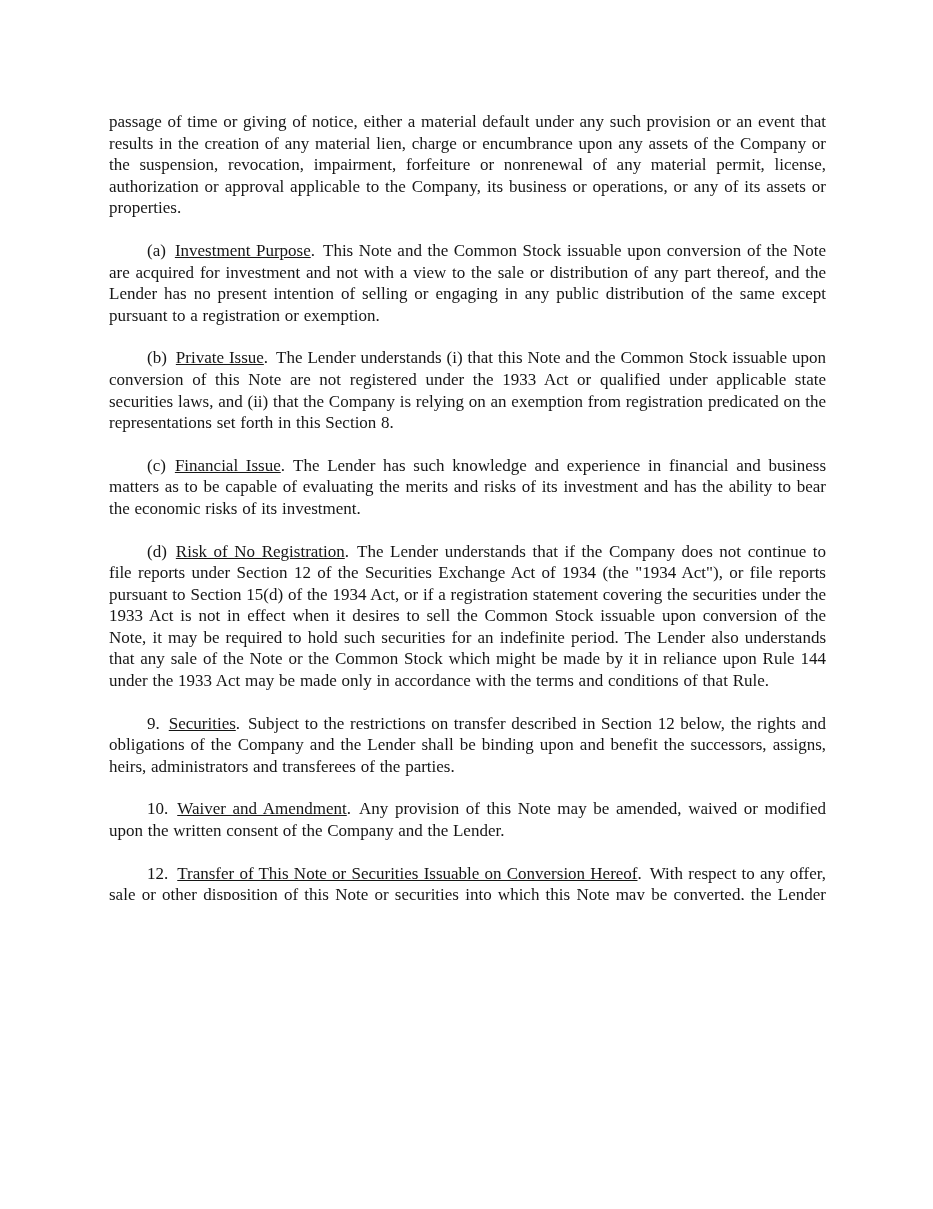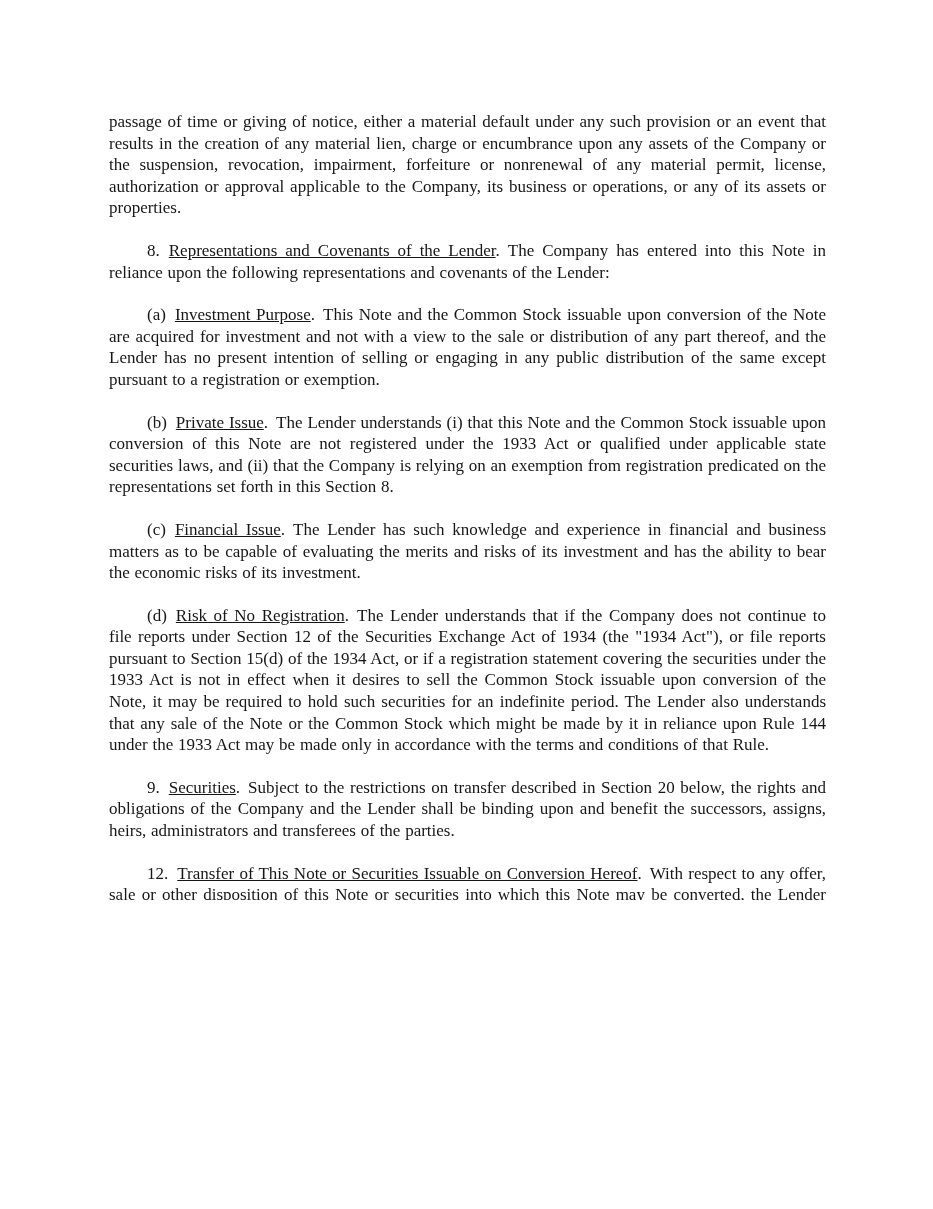--- a/index.html
+++ b/index.html
@@ -43,24 +43,24 @@
     font-size: 17px;
     line-height: 21.6px;
   }
 </style>
 </head>
 <body>
 
 <div class="page">
   <div class="content">
       <p class="para" style="text-indent: 0px;"><span class="body">passage of time or giving of notice, either a material default under any such provision or an event that results in the creation of any material lien, charge or encumbrance upon any assets of the Company or the suspension, revocation, impairment, forfeiture or nonrenewal of any material permit, license, authorization or approval applicable to the Company, its business or operations, or any of its assets or properties.</span></p>
-      <p class="para"><span class="pnum">8.</span><span class="heading">Representations and Covenants of the Lender</span><span class="hdot">.</span><span class="body">The Company has entered into this Note in reliance upon the following representations and covenants of the Lender:</span></p>
       <p class="para"><span class="pnum">(a)</span><span class="heading">Investment Purpose</span><span class="hdot">.</span><span class="body">This Note and the Common Stock issuable upon conversion of the Note are acquired for investment and not with a view to the sale or distribution of any part thereof, and the Lender has no present intention of selling or engaging in any public distribution of the same except pursuant to a registration or exemption.</span></p>
       <p class="para"><span class="pnum">(b)</span><span class="heading">Private Issue</span><span class="hdot">.</span><span class="body">The Lender understands (i) that this Note and the Common Stock issuable upon conversion of this Note are not registered under the 1933 Act or qualified under applicable state securities laws, and (ii) that the Company is relying on an exemption from registration predicated on the representations set forth in this Section 8.</span></p>
       <p class="para"><span class="pnum">(c)</span><span class="heading">Financial Issue</span><span class="hdot">.</span><span class="body">The Lender has such knowledge and experience in financial and business matters as to be capable of evaluating the merits and risks of its investment and has the ability to bear the economic risks of its investment.</span></p>
       <p class="para"><span class="pnum">(d)</span><span class="heading">Risk of No Registration</span><span class="hdot">.</span><span class="body">The Lender understands that if the Company does not continue to file reports under Section 12 of the Securities Exchange Act of 1934 (the "1934 Act"), or file reports pursuant to Section 15(d) of the 1934 Act, or if a registration statement covering the securities under the 1933 Act is not in effect when it desires to sell the Common Stock issuable upon conversion of the Note, it may be required to hold such securities for an indefinite period.  The Lender also understands that any sale of the Note or the Common Stock which might be made by it in reliance upon Rule 144 under the 1933 Act may be made only in accordance with the terms and conditions of that Rule.</span></p>
-      <p class="para"><span class="pnum">9.</span><span class="heading">Securities</span><span class="hdot">.</span><span class="body">Subject to the restrictions on transfer described in Section 20 below, the rights and obligations of the Company and the Lender shall be binding upon and benefit the successors, assigns, heirs, administrators and transferees of the parties.</span></p>
+      <p class="para"><span class="pnum">9.</span><span class="heading">Securities</span><span class="hdot">.</span><span class="body">Subject to the restrictions on transfer described in Section 12 below, the rights and obligations of the Company and the Lender shall be binding upon and benefit the successors, assigns, heirs, administrators and transferees of the parties.</span></p>
+      <p class="para"><span class="pnum">10.</span><span class="heading">Waiver and Amendment</span><span class="hdot">.</span><span class="body">Any provision of this Note may be amended, waived or modified upon the written consent of the Company and the Lender.</span></p>
       <p class="para"><span class="pnum">12.</span><span class="heading">Transfer of This Note or Securities Issuable on Conversion Hereof</span><span class="hdot">.</span><span class="body">With respect to any offer, sale or other disposition of this Note or securities into which this Note may be converted, the Lender will give written notice to the Company prior thereto, describing briefly the manner thereof.  Unless the Company reasonably determines that such transfer would violate</span></p>
     </div>
   <div class="footer">
     <span>-9-</span>
   </div>
 </div>
 
 </body></html>

